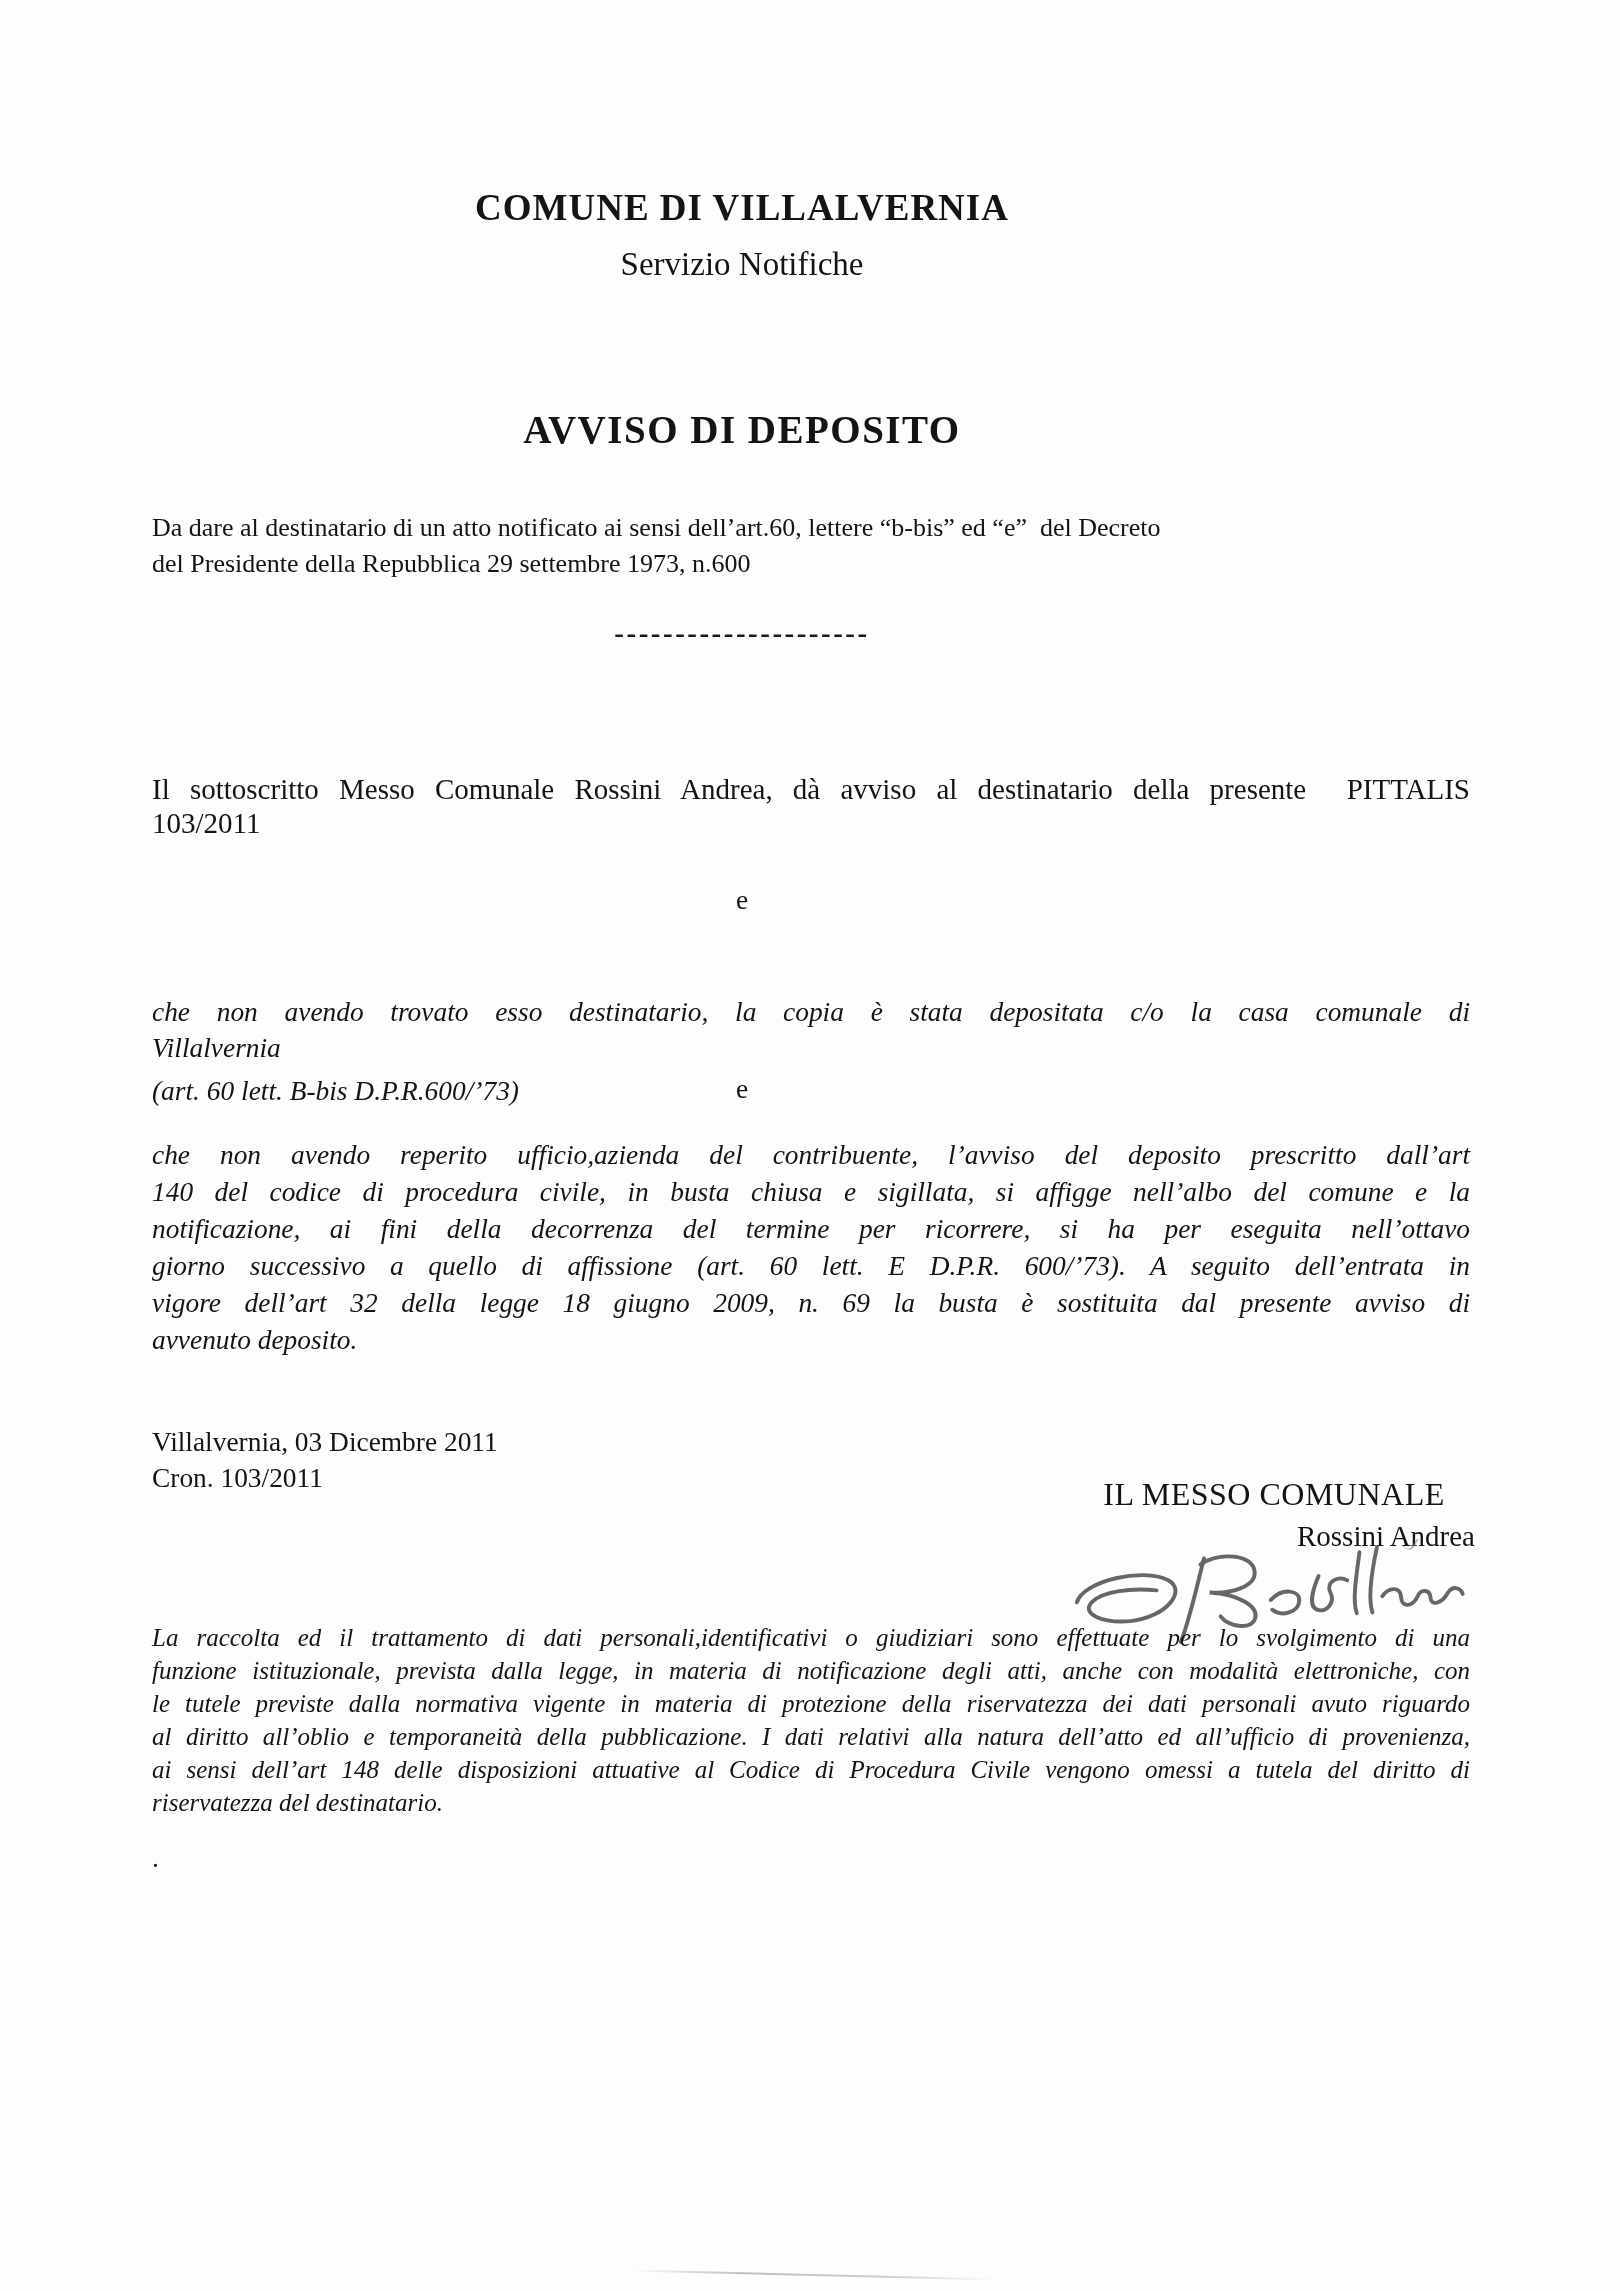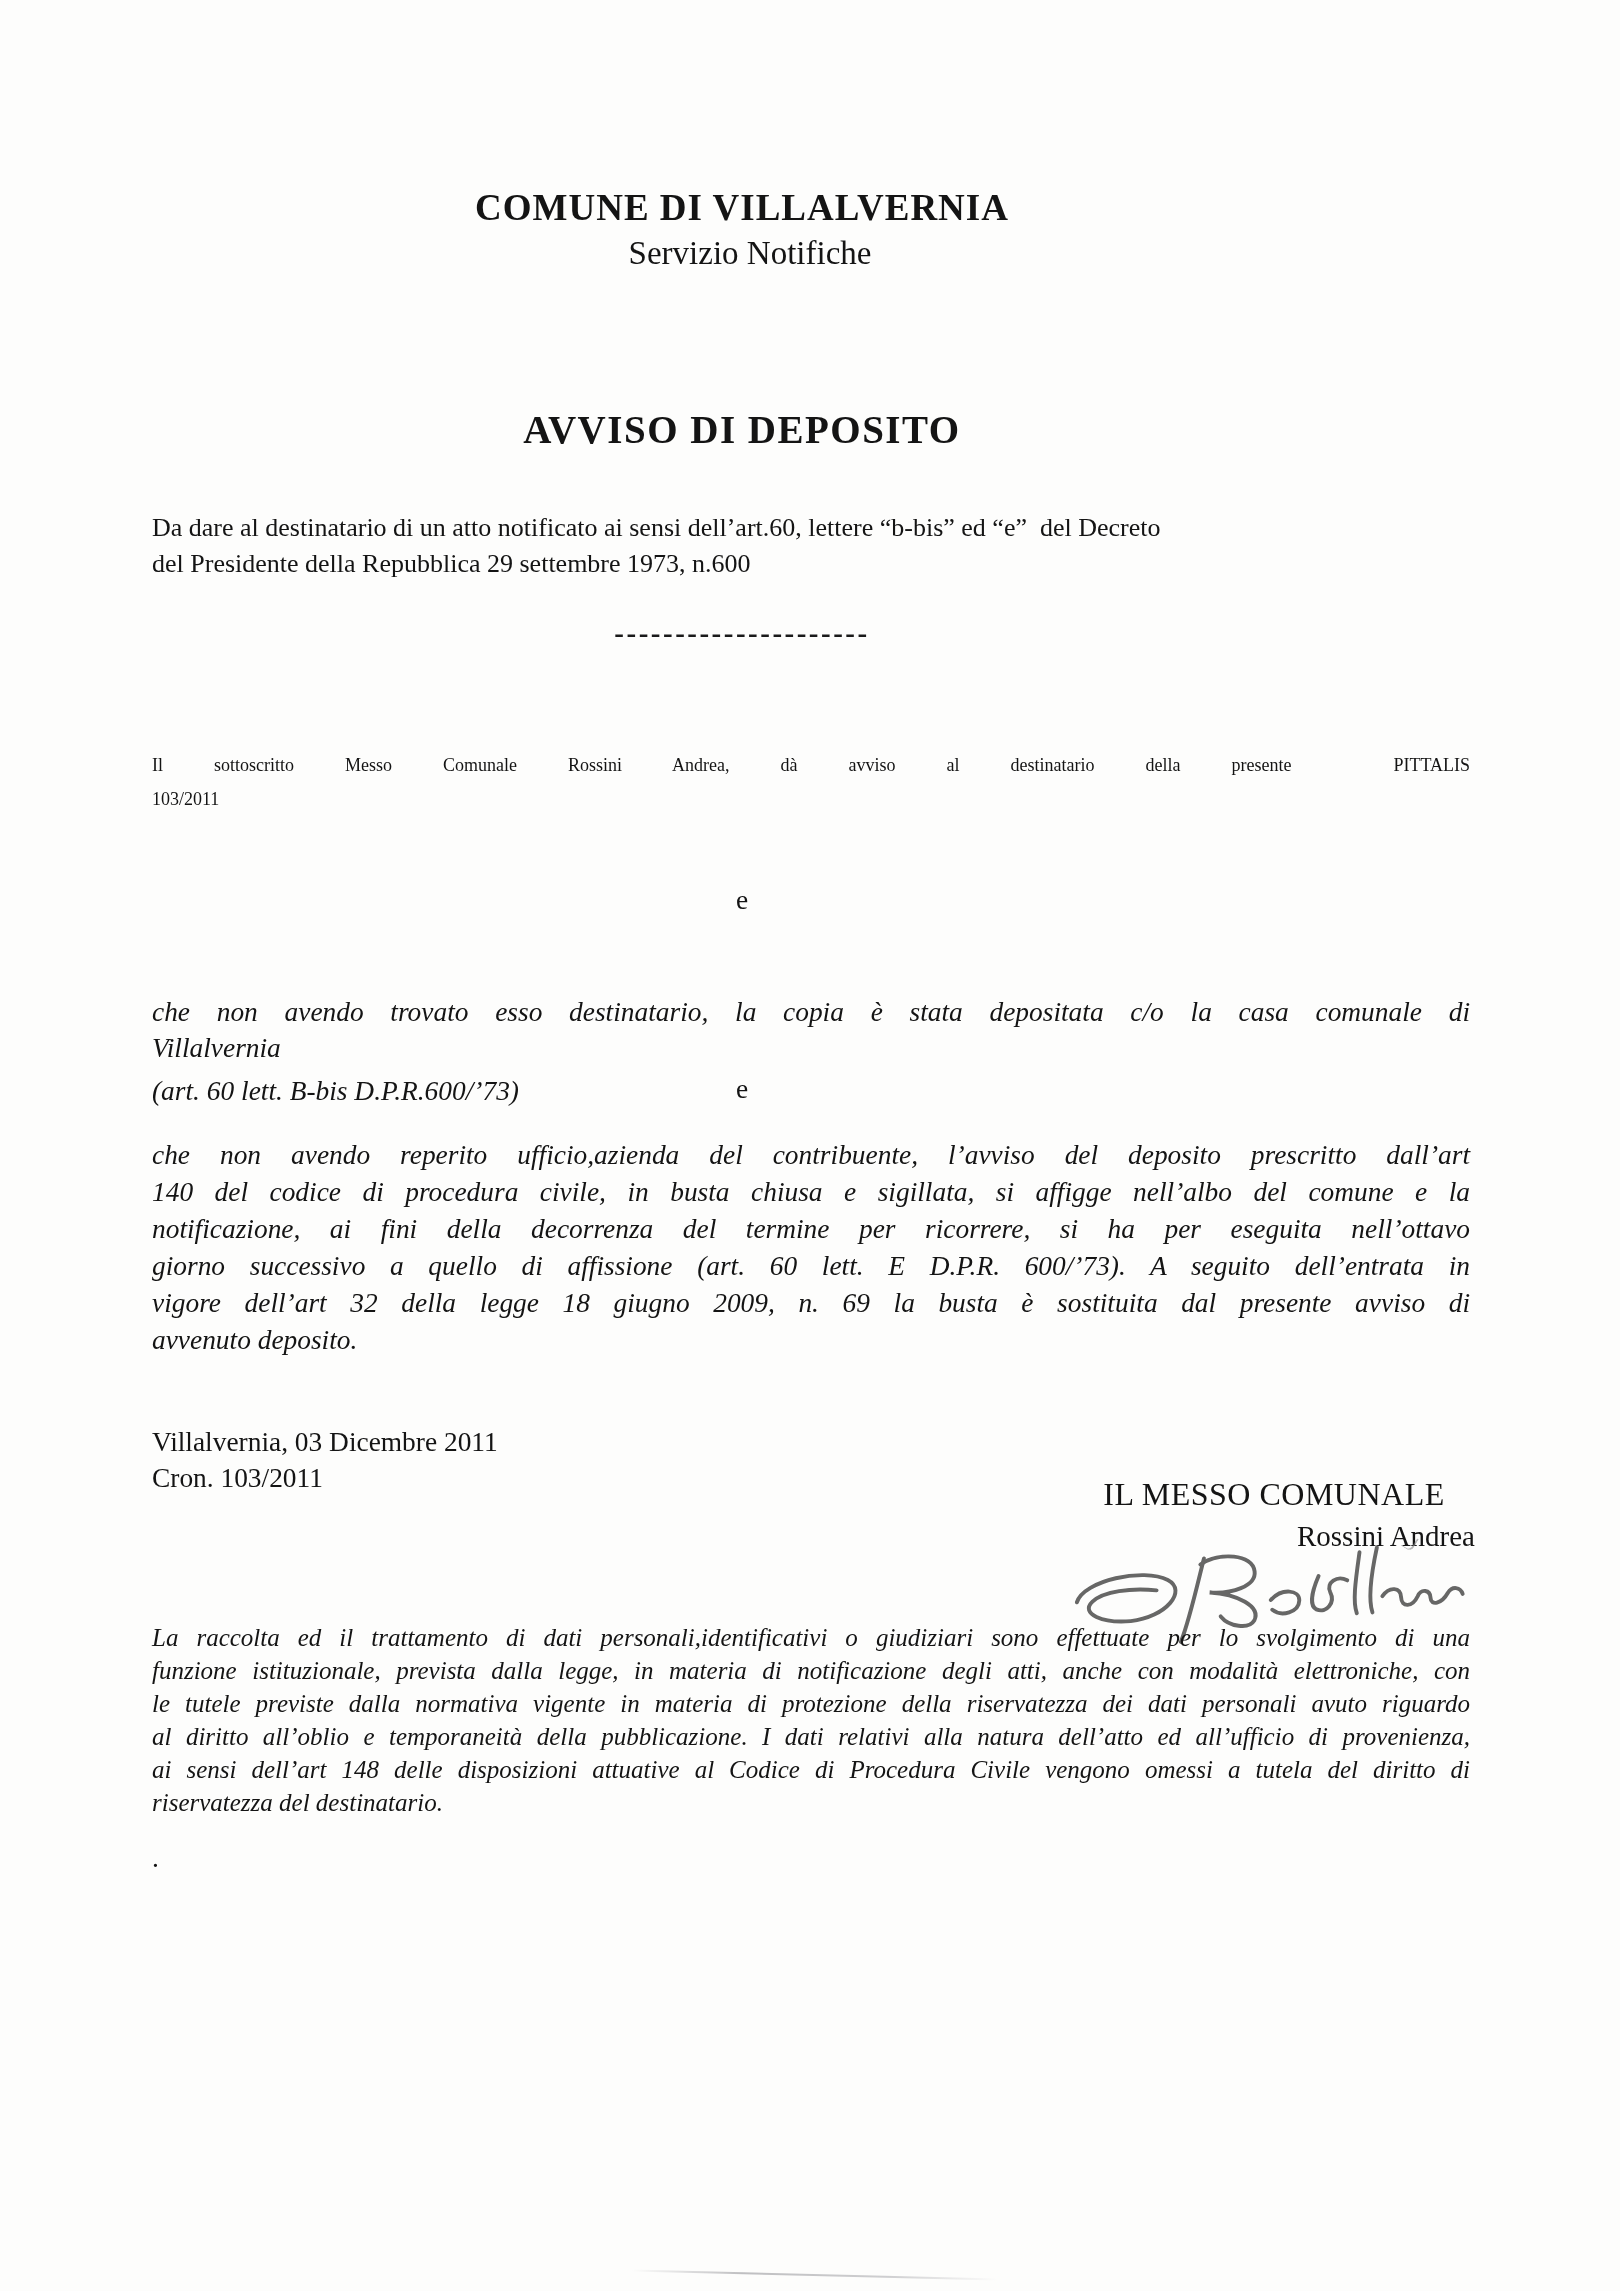--- a/index.html
+++ b/index.html
@@ -10,29 +10,29 @@
     background: #fdfdfc;
     color: #141414;
     font-family: "Liberation Serif", "DejaVu Serif", serif;
     overflow: hidden;
   }
   .abs { position: absolute; }
   .center { left: 0; width: 1484px; text-align: center; }
   .col { left: 152px; width: 1318px; }
 
   .org      { top: 186px; font-size: 37px; font-weight: bold; letter-spacing: 1px; }
-  .dept     { top: 235px; font-size: 33px; margin-left: 8px; }
+  .dept     { top: 246px; font-size: 33px; }
   .doctitle { top: 407px; font-size: 39px; font-weight: bold; letter-spacing: 1.5px; }
 
   .line { white-space: pre-wrap; }
   .jl   { text-align: justify; text-align-last: justify; }
 
   .intro   { top: 486px;  font-size: 26px; line-height: 36px; margin-top: 24px; }
   .dashes  { top: 617px;  font-size: 29px; font-weight: bold; letter-spacing: 2.5px; color: #1a1a1a; }
-  .notice  { top: 748px;  font-size: 18px; line-height: 34px; }
+  .notice  { top: 772px;  font-size: 29px; line-height: 34px; }
   .conj1   { top: 885px;  font-size: 27.4px; }
   .deposit { top: 946px;  font-size: 27.4px; line-height: 36px; font-style: italic; margin-top: 48px; }
   .depref  { margin-top: 6.9px; }
   .conj2   { top: 1074px; font-size: 27.4px; }
   .law     { top: 1137px; font-size: 27.4px; line-height: 37px; font-style: italic; }
 
   .dateblk { top: 1424px; font-size: 27.4px; line-height: 36px; }
 
   .signblk { top: 1476px; left: 1073px; width: 402px; text-align: center; }
   .role    { font-size: 32px; letter-spacing: 0.5px; font-family: Liberation Serif, serif; }

